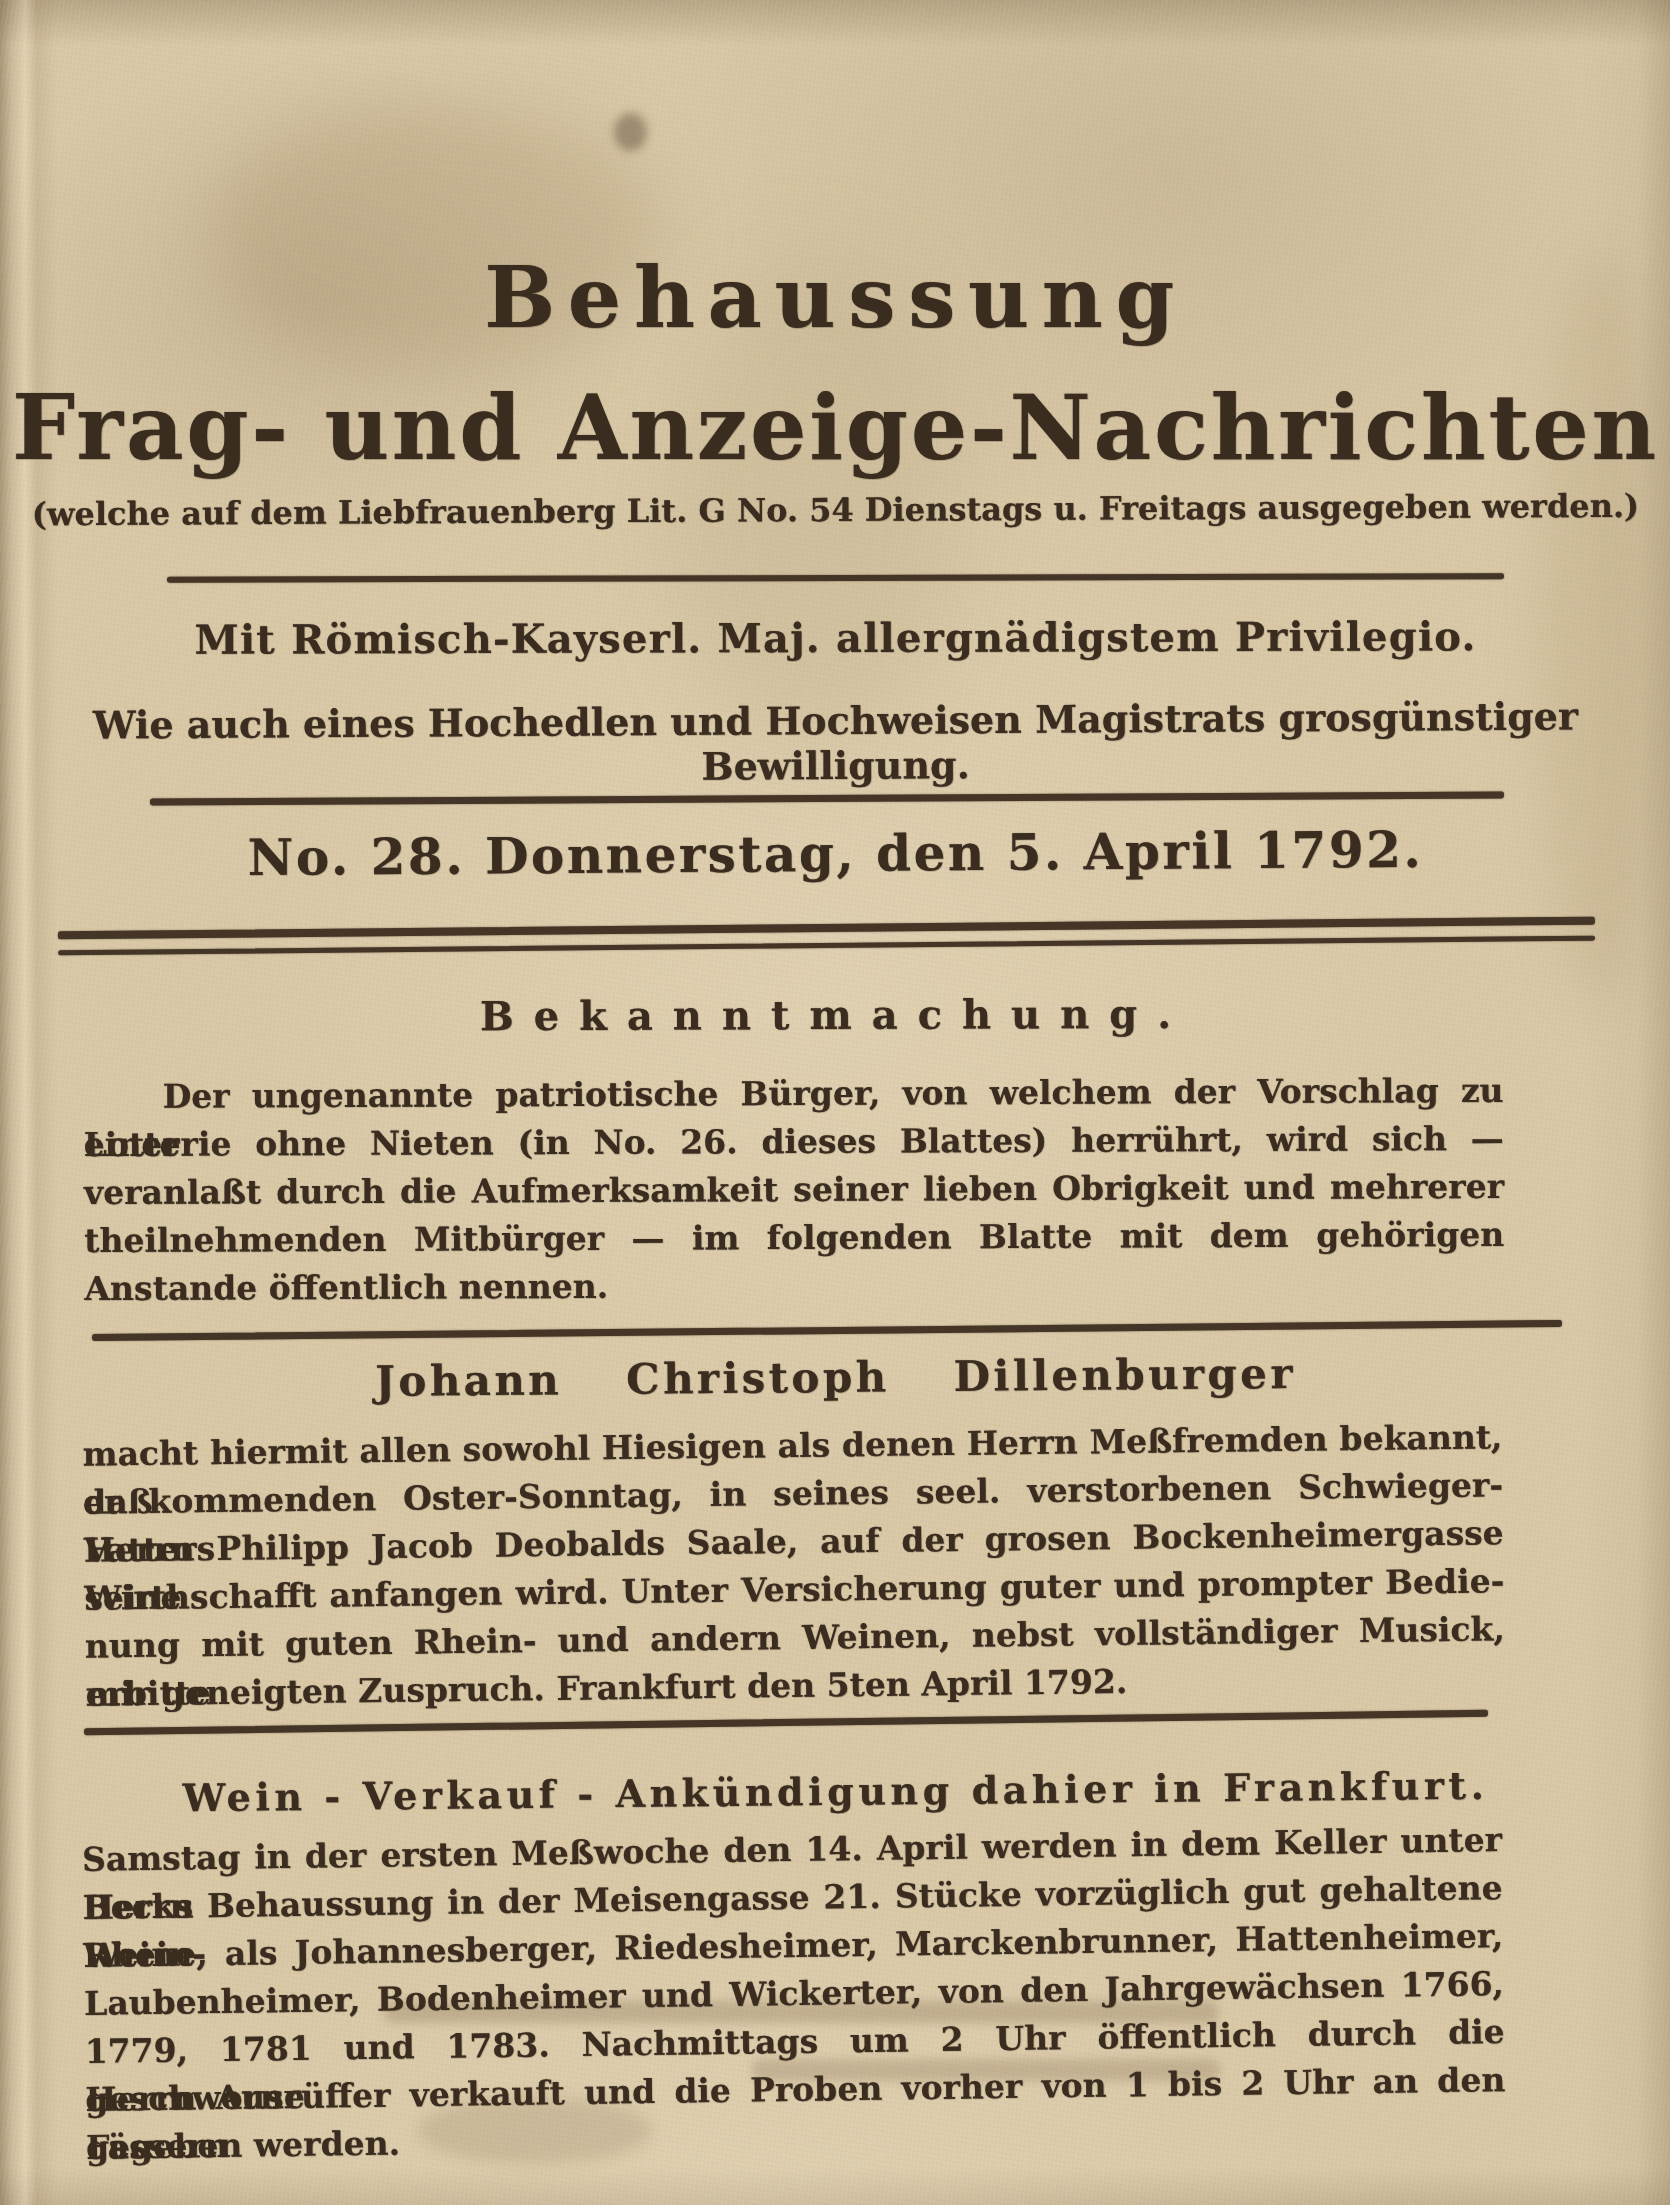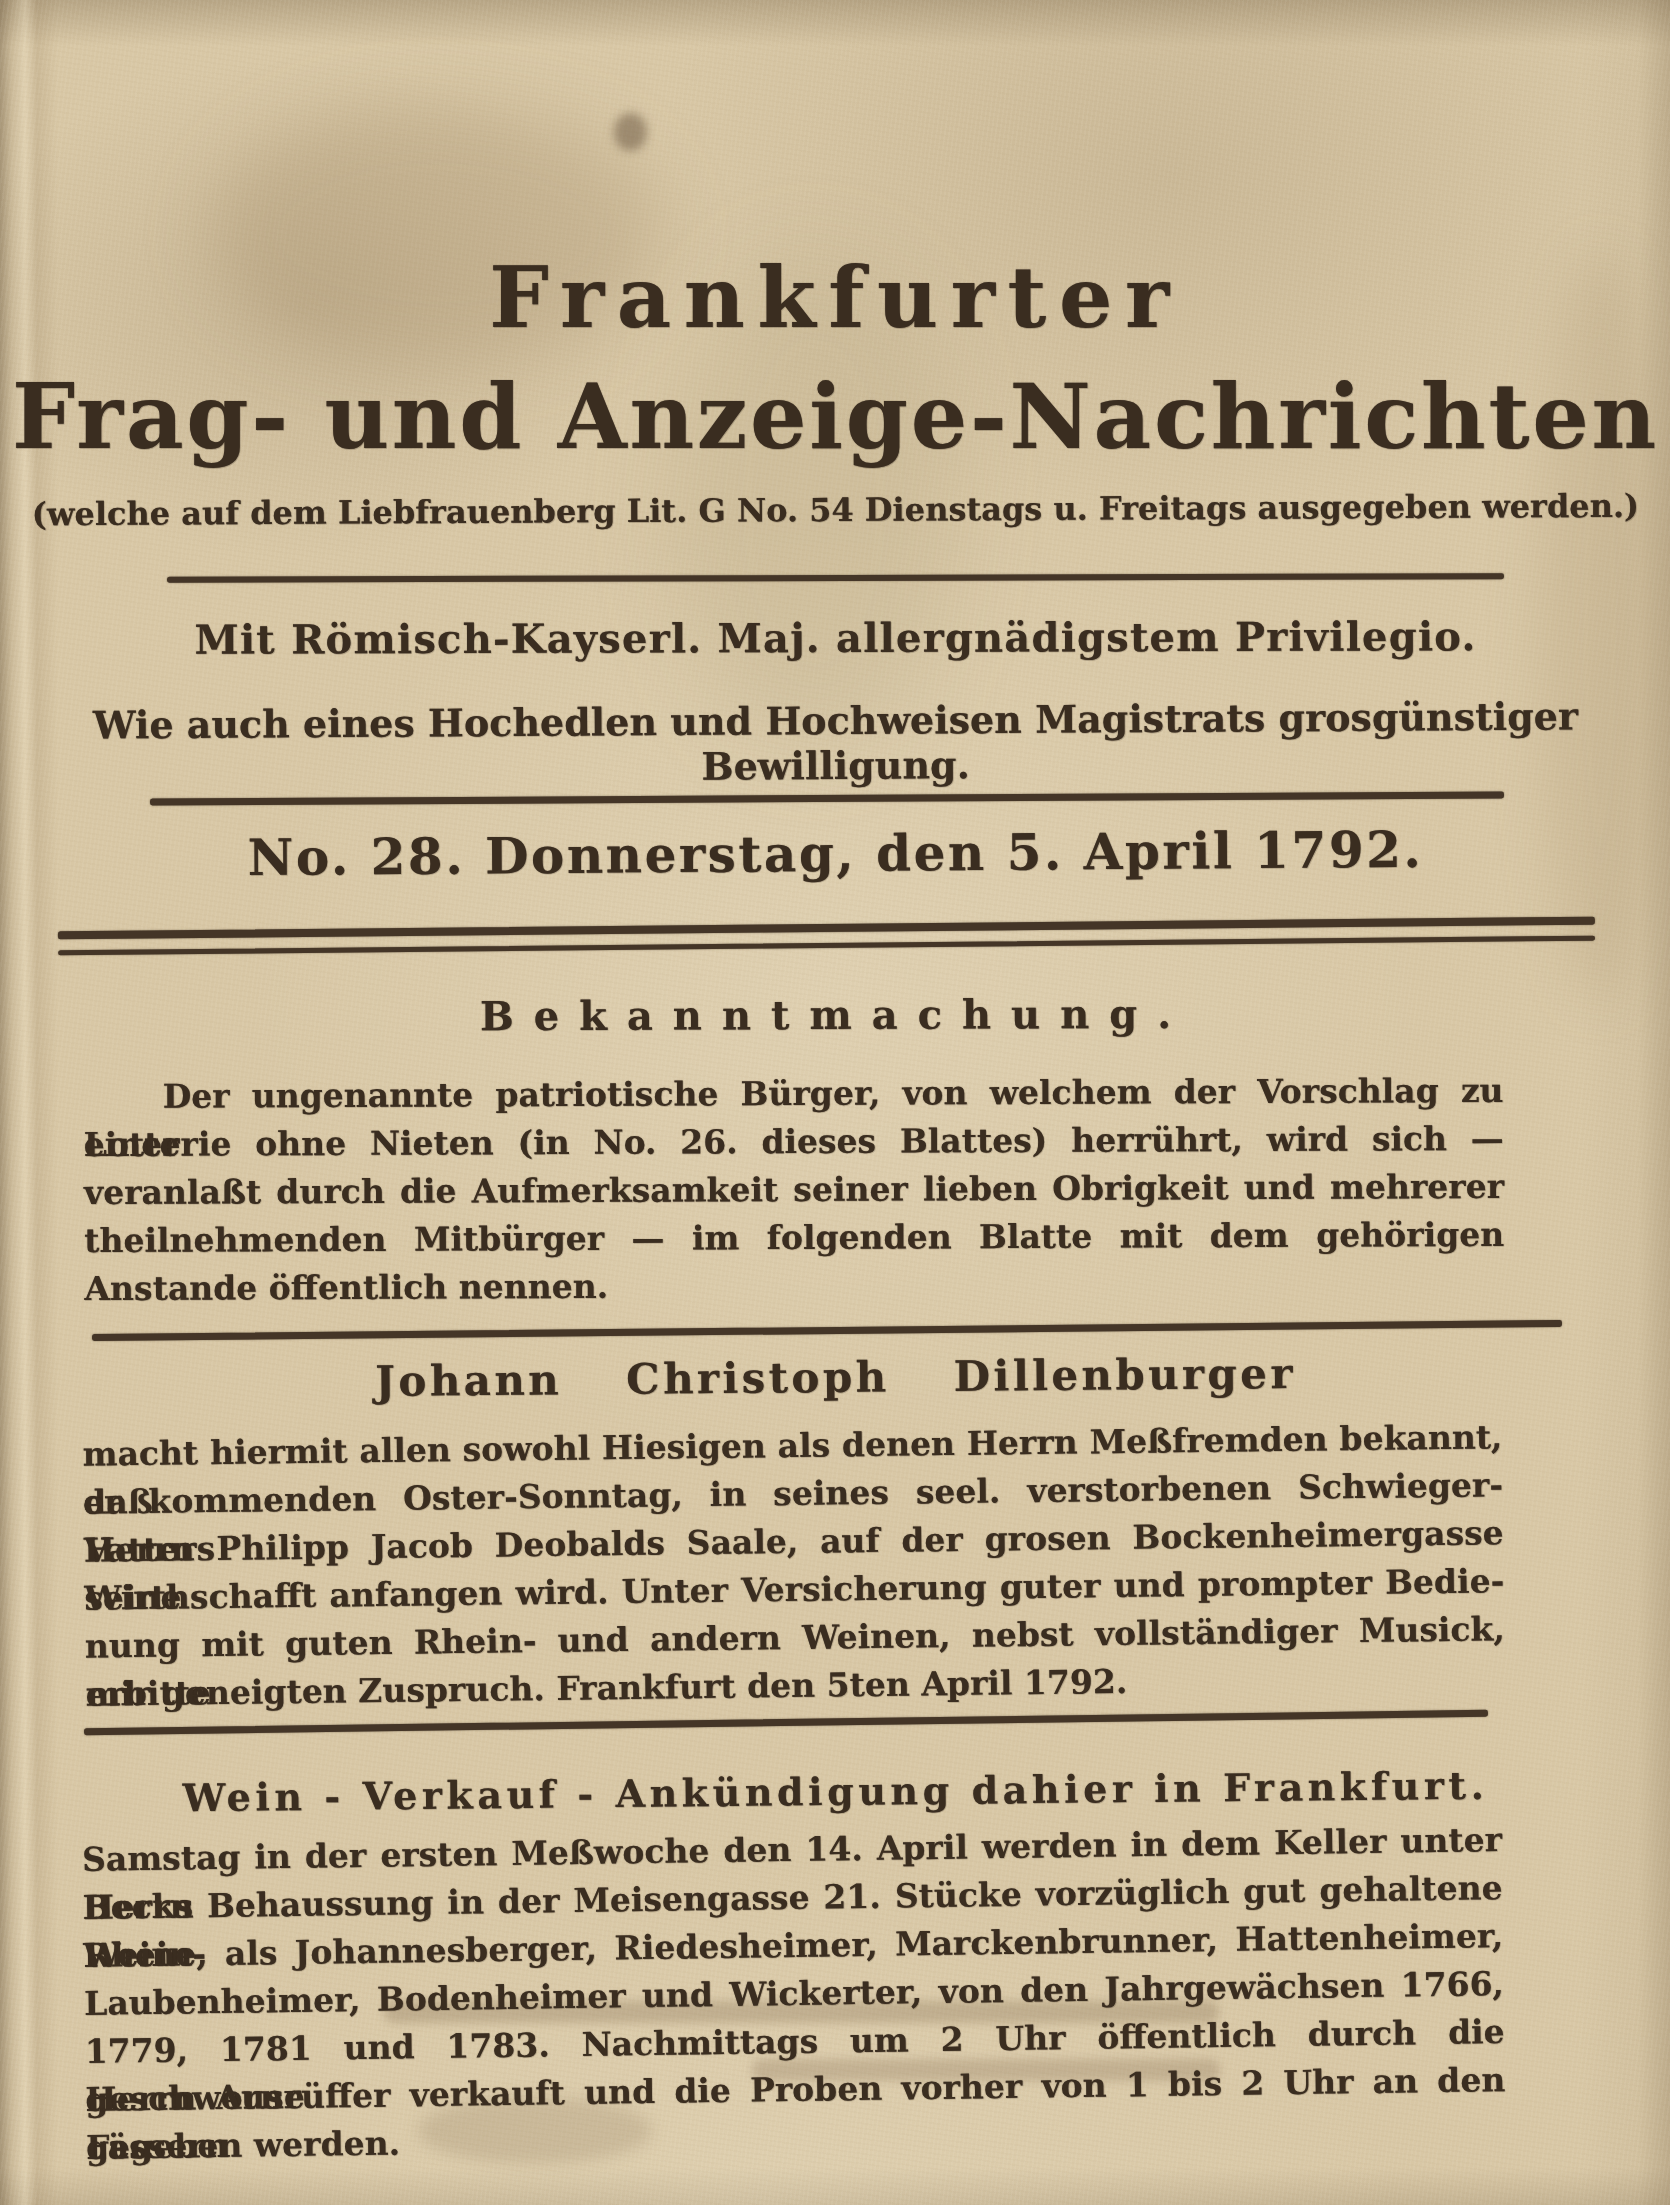--- a/index.html
+++ b/index.html
@@ -26,21 +26,21 @@
       repeating-linear-gradient(98deg, rgba(255,252,240,0.06) 0 1.7px, transparent 1.7px 4.2px);
   }
 
   .ink {
     position:absolute; left:0; width:100%; text-align:center;
     color:#3a2d20; font-weight:700;
     text-shadow:0 0 1.1px rgba(58,45,32,0.65), 0.8px 0.8px 0 rgba(58,45,32,0.18);
   }
 
   .t1   { top:248px;  font-size:84px; letter-spacing:0.15em; }
-  .t2   { top:364px;  font-size:89px; letter-spacing:0.03em; }
+  .t2   { top:375px;  font-size:89px; letter-spacing:0.03em; }
   .sub  { top:491px;  font-size:32px;  transform:rotate(-0.3deg); }
   .priv1{ top:614px;  font-size:40px;  letter-spacing:0.03em; transform:rotate(-0.15deg); }
   .priv2{ top:698px;  font-size:38px;  transform:rotate(-0.35deg); }
   .issue{ top:824px;  font-size:50px;  letter-spacing:0.05em; transform:rotate(-0.4deg); }
 
   .rule { position:absolute; background:#443527; box-shadow:0 0 1.7px rgba(58,45,32,0.7); border-radius:2.5px; }
   .rule-a { top:575px;  left:10%;  width:80%; height:5.8px; transform:rotate(-0.15deg); }
   .rule-b { top:795px;  left:9%;   width:81%; height:6.7px; transform:rotate(-0.3deg); }
   .rule-c { top:1327px; left:5.5%; width:88%; height:6.7px; transform:rotate(-0.55deg); }
   .rule-d { top:1719px; left:5%;   width:84%; height:6.7px; transform:rotate(-0.75deg); }
@@ -80,21 +80,21 @@
 
   <div class="stain s1"></div>
   <div class="stain s2"></div>
   <div class="stain s3"></div>
   <div class="stain s4"></div>
   <div class="stain s5"></div>
   <div class="stain s6"></div>
   <div class="stain s7"></div>
 
   <header>
-    <h1 class="ink t1">Frankfurter</h1>
+    <h1 class="ink t1">Behaussung</h1>
     <h1 class="ink t2">Frag- und Anzeige-Nachrichten</h1>
     <div class="ink sub">(welche auf dem Liebfrauenberg Lit. G No. 54 Dienstags u. Freitags ausgegeben werden.)</div>
     <div class="rule rule-a"></div>
     <div class="ink priv1">Mit Römisch-Kayserl. Maj. allergnädigstem Privilegio.</div>
     <div class="ink priv2">Wie auch eines Hochedlen und Hochweisen Magistrats grosgünstiger Bewilligung.</div>
     <div class="rule rule-b"></div>
     <div class="ink issue">No. 28. Donnerstag, den 5. April 1792.</div>
     <div class="double-rule">
       <div class="dr dr1"></div>
       <div class="dr dr2"></div>

